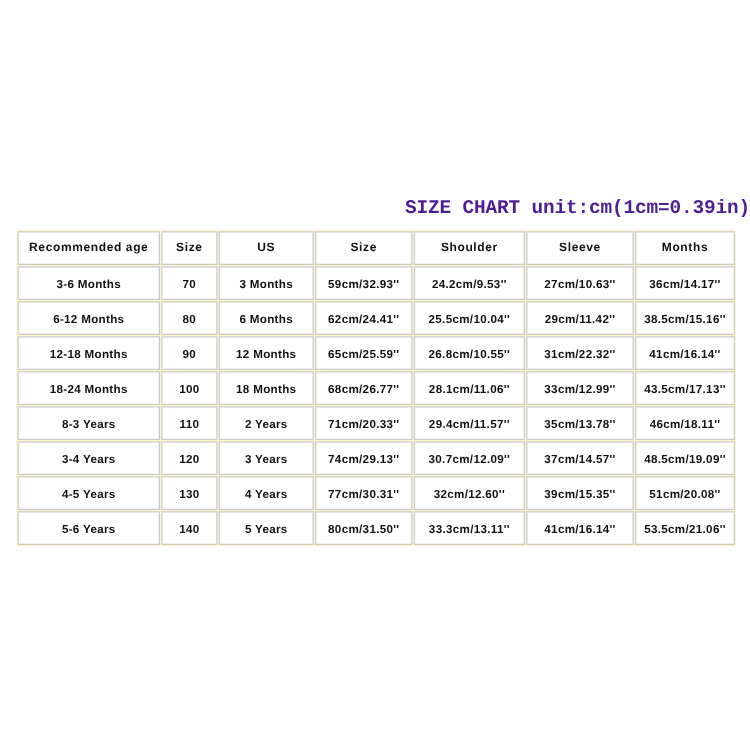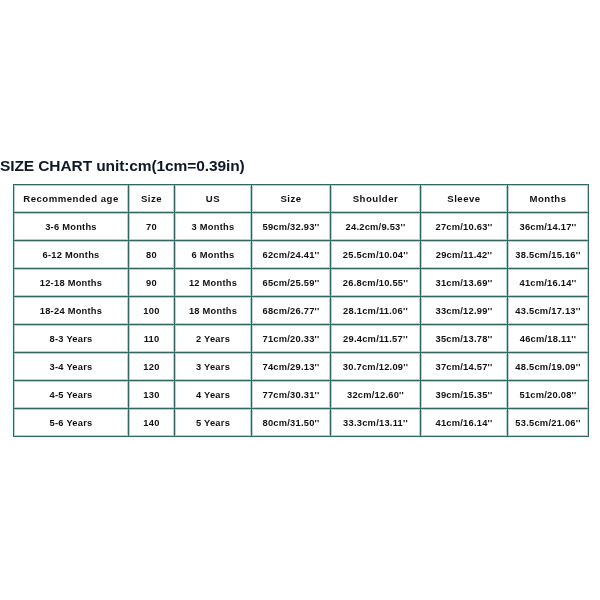--- a/index.html
+++ b/index.html
@@ -17,40 +17,40 @@
     position: relative;
     width: 600px;
     height: 600px;
     background: #ffffff;
   }
   .chart-title {
     position: absolute;
     top: 157px;
     left: 0;
     width: 600px;
-    text-align: left;
-    font-family: Liberation Sans, sans-serif;
+    text-align: right;
+    font-family: Liberation Mono, monospace;
     font-weight: bold;
     font-size: 15.5px;
     letter-spacing: -0.1px;
-    color: #0f172a;
+    color: #4c1d95;
     white-space: nowrap;
   }
   .size-table-wrap {
     position: absolute;
     left: 13px;
     top: 184px;
     width: 574px;
   }
   table.size-table {
     width: 574px;
     border-collapse: separate;
     border-spacing: 1px 1px;
     table-layout: fixed;
-    background: #0f766e;
+    background: #fef9c3;
   }
   table.size-table td {
     border: 1px solid #c9c9c9;
     background: #ffffff;
     height: 25px;
     text-align: center;
     vertical-align: middle;
     font-family: "Liberation Sans", sans-serif;
     font-weight: bold;
     font-size: 9.3px;
@@ -118,21 +118,21 @@
             <td>25.5cm/10.04''</td>
             <td>29cm/11.42''</td>
             <td>38.5cm/15.16''</td>
           </tr>
           <tr>
             <td>12-18 Months</td>
             <td>90</td>
             <td>12 Months</td>
             <td>65cm/25.59''</td>
             <td>26.8cm/10.55''</td>
-            <td>31cm/13.69''</td>
+            <td>31cm/22.32''</td>
             <td>41cm/16.14''</td>
           </tr>
           <tr>
             <td>18-24 Months</td>
             <td>100</td>
             <td>18 Months</td>
             <td>68cm/26.77''</td>
             <td>28.1cm/11.06''</td>
             <td>33cm/12.99''</td>
             <td>43.5cm/17.13''</td>

